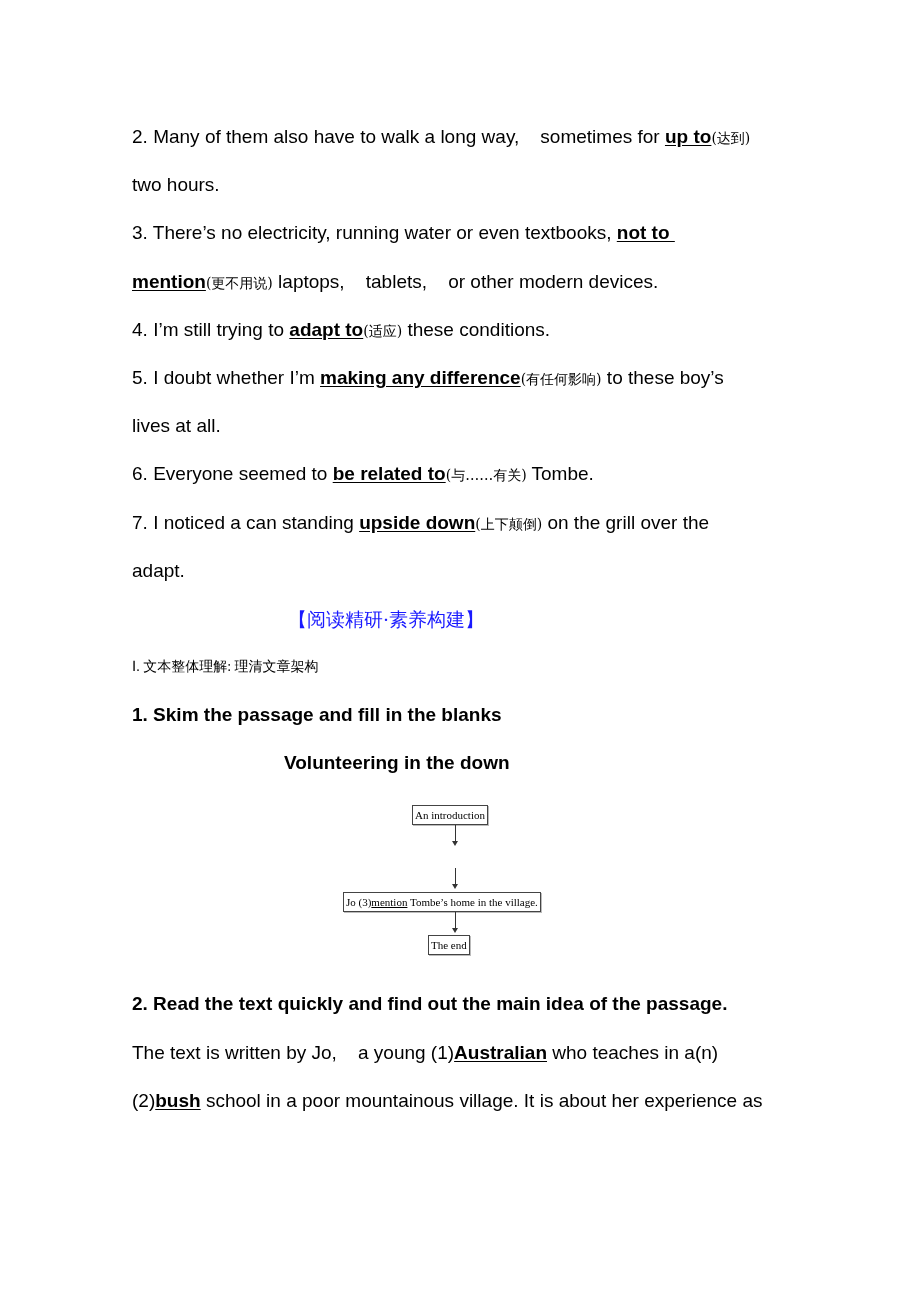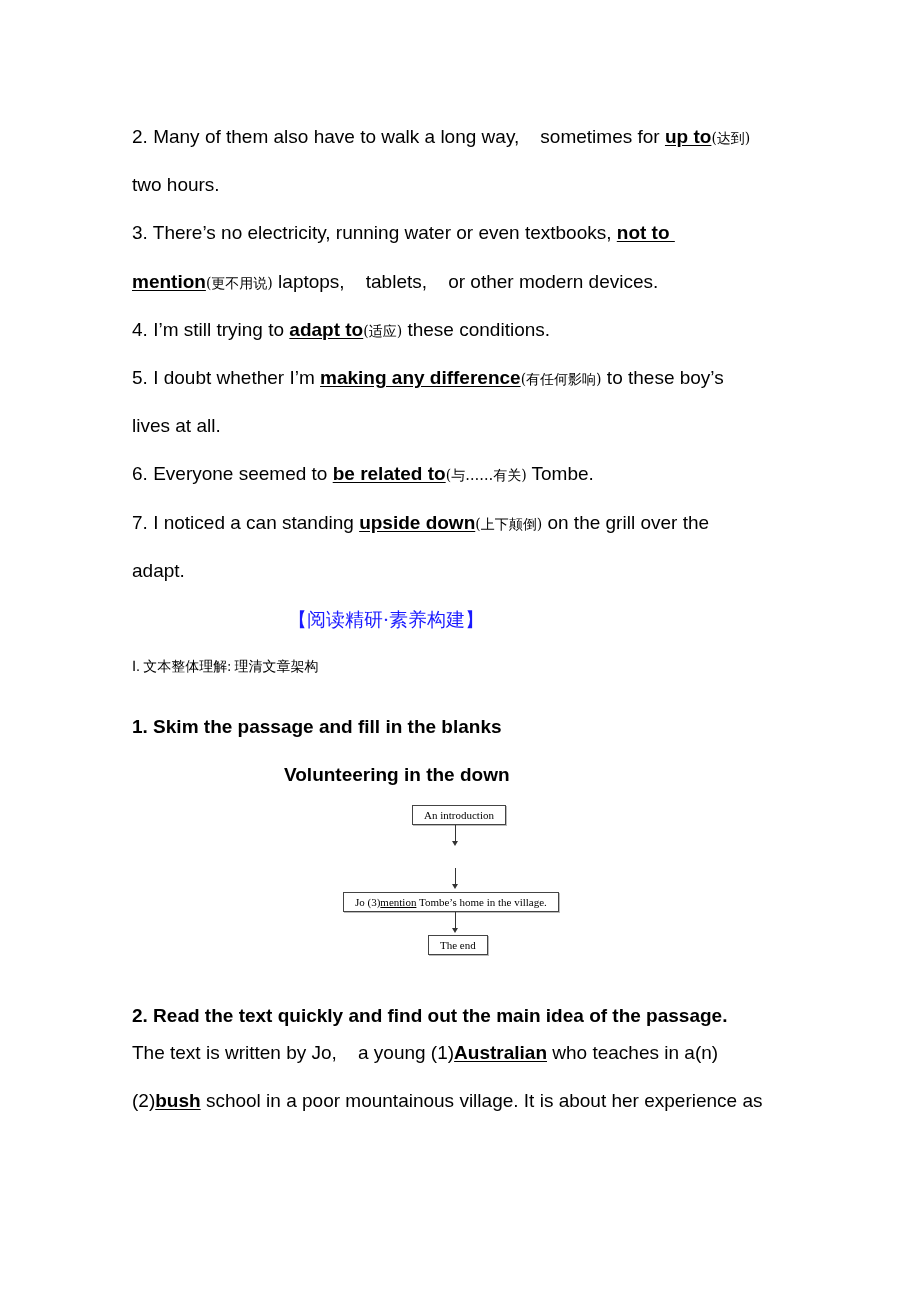--- a/index.html
+++ b/index.html
@@ -1,27 +1,27 @@
 <!DOCTYPE html>
 <html><head>
   <meta charset="utf-8">
   <style>
     html, body { margin: 0; padding: 0; background: #ffffff; }
     body { width: 920px; height: 1302px; position: relative; overflow: hidden;
            font-family: "Liberation Sans", "DejaVu Sans", sans-serif; color: #000; }
     .line { position: absolute; left: 132px; font-size: 19px; line-height: 24px; white-space: pre; }
     .kw { font-weight: bold; text-decoration: underline; text-underline-offset: 2px; }
     .cn { font-family: "DejaVu Serif", "Liberation Serif", serif; font-size: 14px; }
-    .bold { font-weight: bold; margin-top: 12px; }
+    .bold { font-weight: bold; }
     .center-blue { position: absolute; left: 0; width: 772px; text-align: center; color: #1a1aff;
                    font-family: "DejaVu Serif", serif; font-size: 19px; line-height: 24px; }
     .section { position: absolute; left: 132px; font-family: Liberation Serif, serif; font-size: 14px; line-height: 24px; }
     .diagram { position: absolute; left: 310px; top: 800px; width: 300px; height: 160px; }
     .box { position: absolute; border: 1px solid #444; background: #fff; font-family: "Liberation Serif", serif;
-           font-size: 11px; line-height: 16px; padding: 1px 11px; white-space: nowrap;
+           font-size: 11px; line-height: 16px; padding: 1px 2px; white-space: nowrap;
            box-shadow: 1px 1px 0 #bbb; }
     .box u { text-underline-offset: 1px; }
     .arrow { position: absolute; width: 1px; background: #333; }
     .arrow::after { content: ""; position: absolute; left: -3px; bottom: -4px; border-left: 3.5px solid transparent;
                     border-right: 3.5px solid transparent; border-top: 5px solid #333; }
   </style>
 </head>
 <body>
 
 <div class="line" style="top:125px"><span>2.</span> <span>Many of them also have to walk a long way,    sometimes for </span><span class="kw">up to</span><span class="cn">(达到)</span></div>

